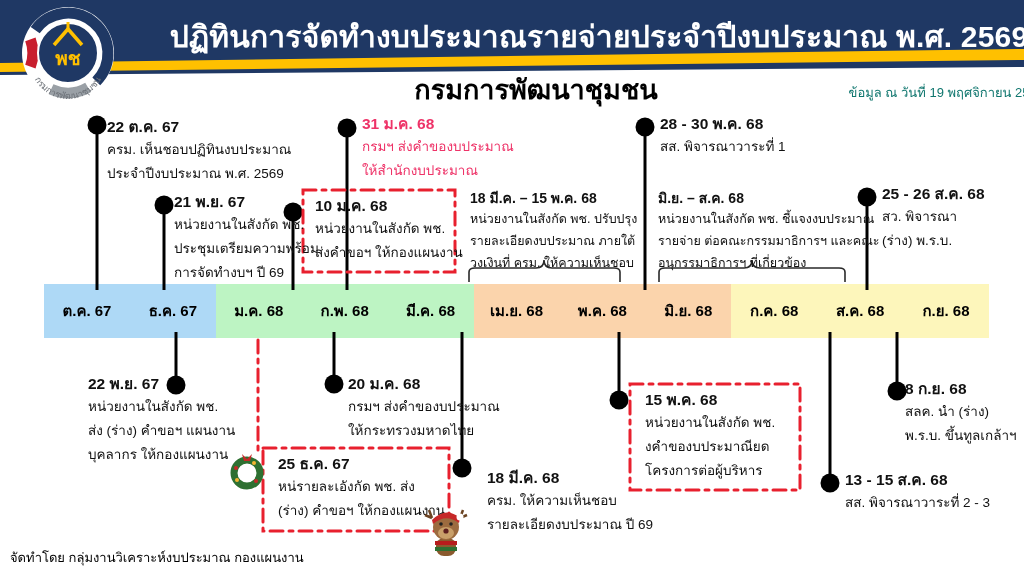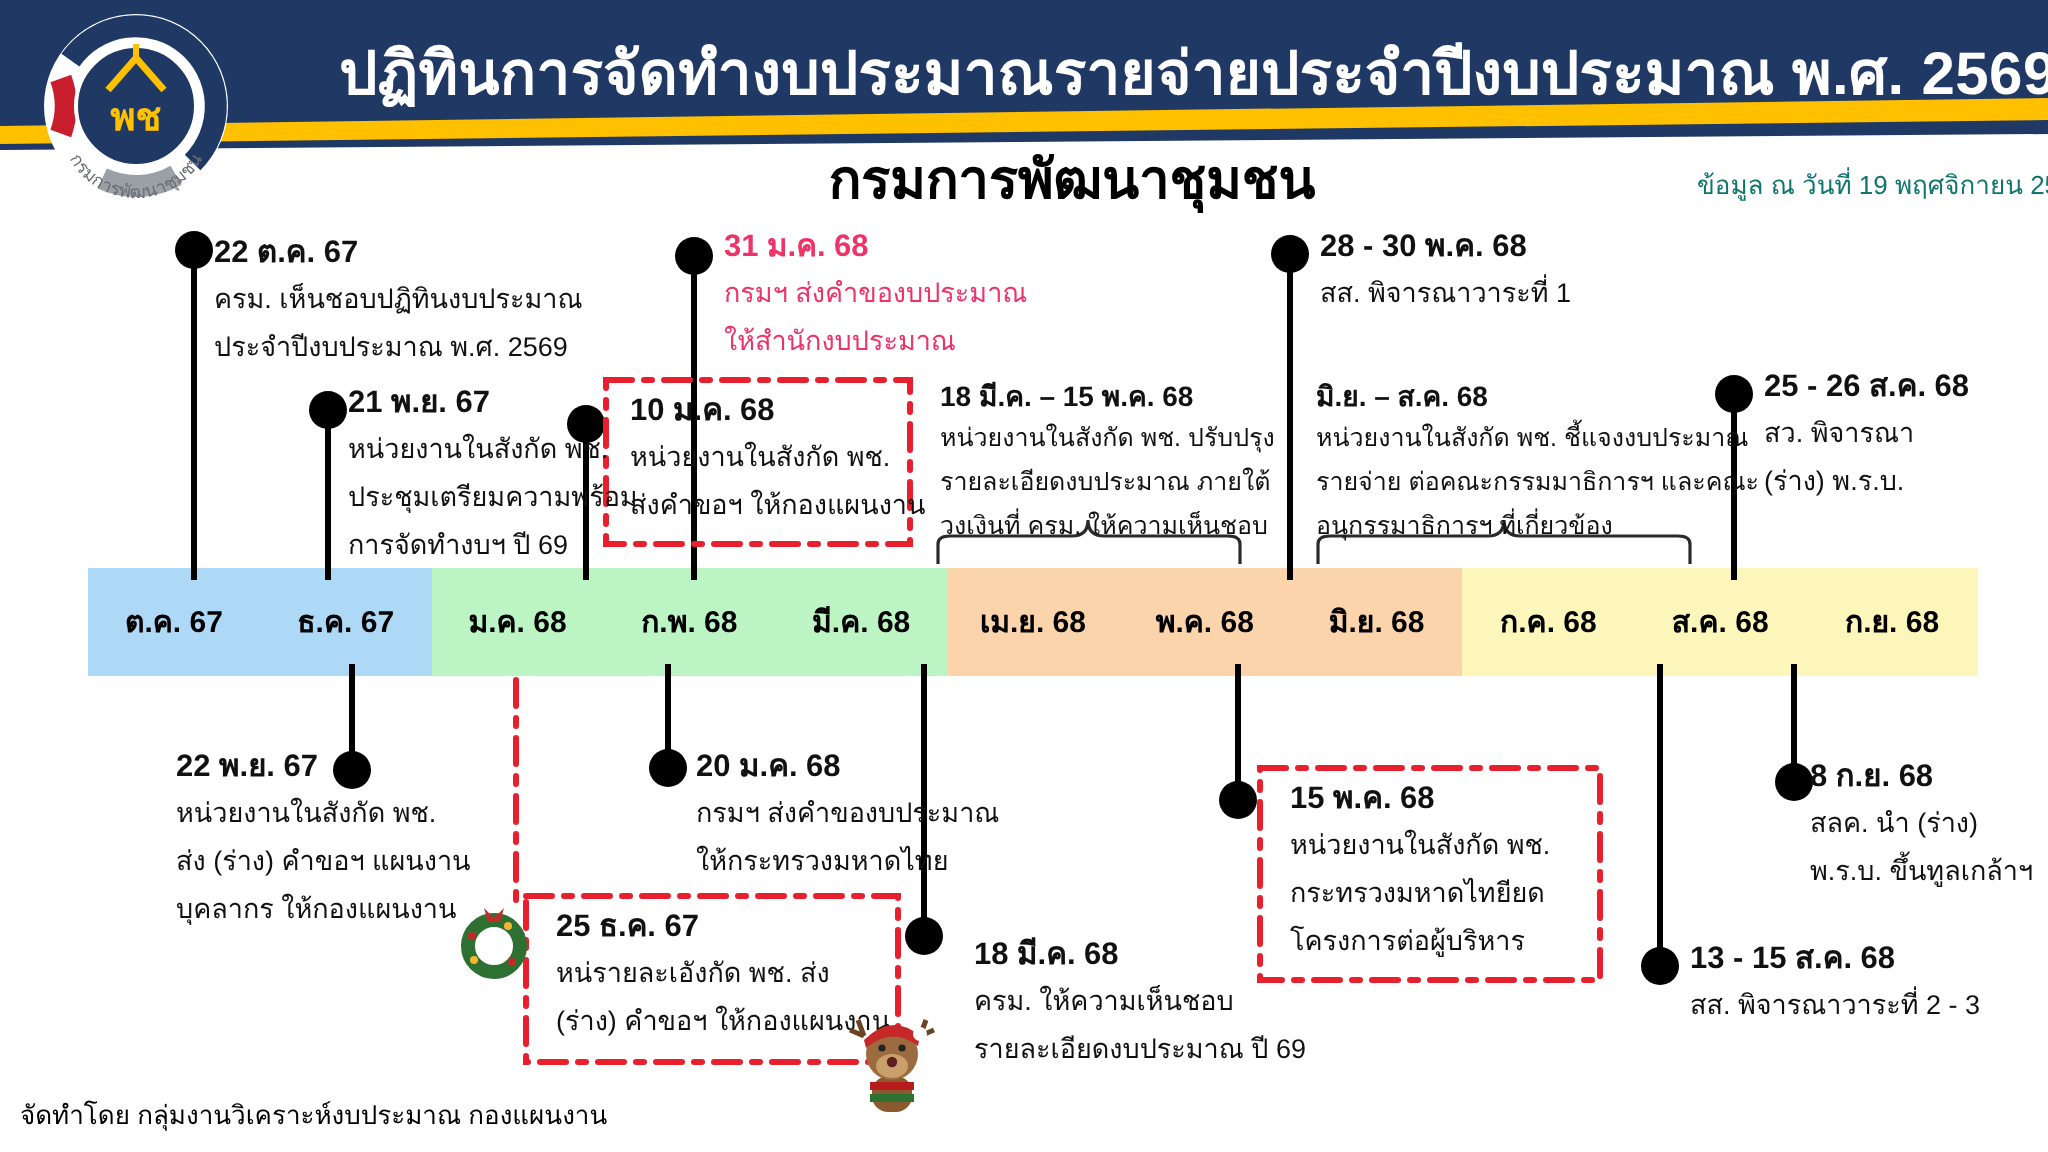--- a/index.html
+++ b/index.html
@@ -186,21 +186,21 @@
 
   <div class="evt" style="left:487px;top:466px">
     <div class="date">18 มี.ค. 68</div>
     <div class="line">ครม. ให้ความเห็นชอบ</div>
     <div class="line">รายละเอียดงบประมาณ ปี 69</div>
   </div>
 
   <div class="evt" style="left:645px;top:388px">
     <div class="date">15 พ.ค. 68</div>
     <div class="line">หน่วยงานในสังกัด พช.</div>
-    <div class="line">กระทรวงมหาดไทยียด</div>
+    <div class="line">งคำของบประมาณียด</div>
     <div class="line">โครงการต่อผู้บริหาร</div>
   </div>
 
   <div class="evt" style="left:845px;top:468px">
     <div class="date">13 - 15 ส.ค. 68</div>
     <div class="line">สส. พิจารณาวาระที่ 2 - 3</div>
   </div>
 
   <div class="evt" style="left:905px;top:377px">
     <div class="date">8 ก.ย. 68</div>

